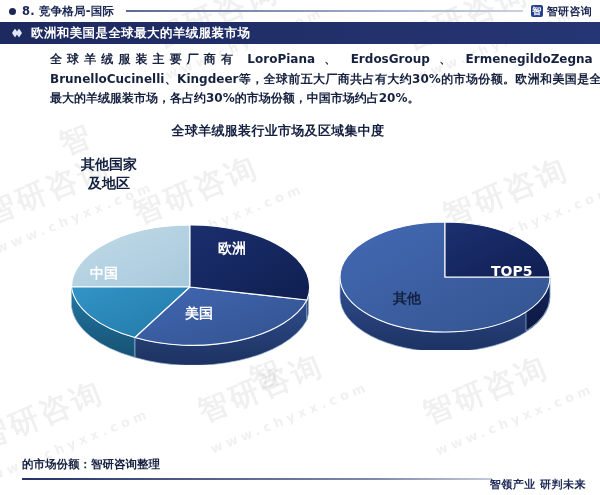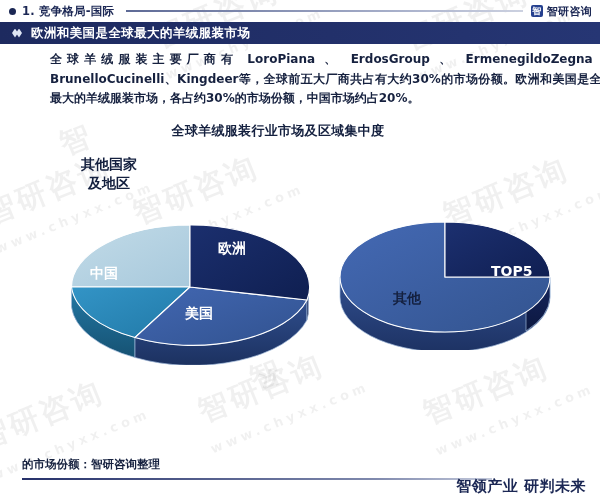--- a/index.html
+++ b/index.html
@@ -61,21 +61,21 @@
   .slice-label.light{color:#ffffff;}
   .slice-label.dark{color:#14203f;}
   .outer-label{position:absolute;font-size:14px;font-weight:700;color:#14203f;
                z-index:4;line-height:19px;text-align:center;}
 
   
   .footer{position:absolute;left:0;bottom:0;width:600px;height:38px;z-index:3;}
   .footer-src{position:absolute;left:22px;top:0px;font-size:11.5px;font-weight:700;color:#16213f;}
   .footer-rule{position:absolute;left:22px;top:21px;width:470px;height:2px;
                background:linear-gradient(to right,#26316a,#7f89ad 75%,#c3c9db);}
-  .footer-slogan{position:absolute;right:14px;top:20px;font-size:15px;font-weight:800;color:#1b2754;
+  .footer-slogan{position:absolute;right:14px;top:20px;font-size:11px;font-weight:800;color:#1b2754;
                  letter-spacing:.5px;margin-left:20px;}
 </style>
 </head>
 <body>
 
 <div class="wm-layer">
   <div class="wm zy" style="left:-18px; top:170px;  transform:rotate(-22deg);">智研咨询</div>
   <div class="wm url" style="left:-10px; top:210px;  transform:rotate(-22deg);">www.chyxx.com</div>
   <div class="wm zy" style="left:-25px; top:395px;  transform:rotate(-22deg);">智研咨询</div>
   <div class="wm url" style="left:-14px; top:437px;  transform:rotate(-22deg);">www.chyxx.com</div>
@@ -90,21 +90,21 @@
   <div class="wm zy" style="left:440px; top:172px;  transform:rotate(-22deg);">智研咨询</div>
   <div class="wm url" style="left:450px; top:214px;  transform:rotate(-22deg);">www.chyxx.com</div>
   <div class="wm zy" style="left:420px; top:370px;  transform:rotate(-22deg);">智研咨询</div>
   <div class="wm url" style="left:430px; top:412px;  transform:rotate(-22deg);">www.chyxx.com</div>
   <div class="wm logo" style="left:250px; top:355px; transform:rotate(-22deg);">智</div>
   <div class="wm logo" style="left:60px;  top:120px; transform:rotate(-22deg);">智</div>
 </div>
 
 <div class="hdr">
   <div class="hdr-bullet"></div>
-  <div class="hdr-title">1. 竞争格局-国际</div>
+  <div class="hdr-title">8. 竞争格局-国际</div>
   <div class="hdr-rule"></div>
   <div class="hdr-logo">
     <div class="hdr-logo-mark">智</div>
     <div class="hdr-logo-txt">智研咨询</div>
   </div>
 </div>
 
 <div class="banner">
   <div class="banner-diamond"></div>
   <div class="banner-title">欧洲和美国是全球最大的羊绒服装市场</div>

